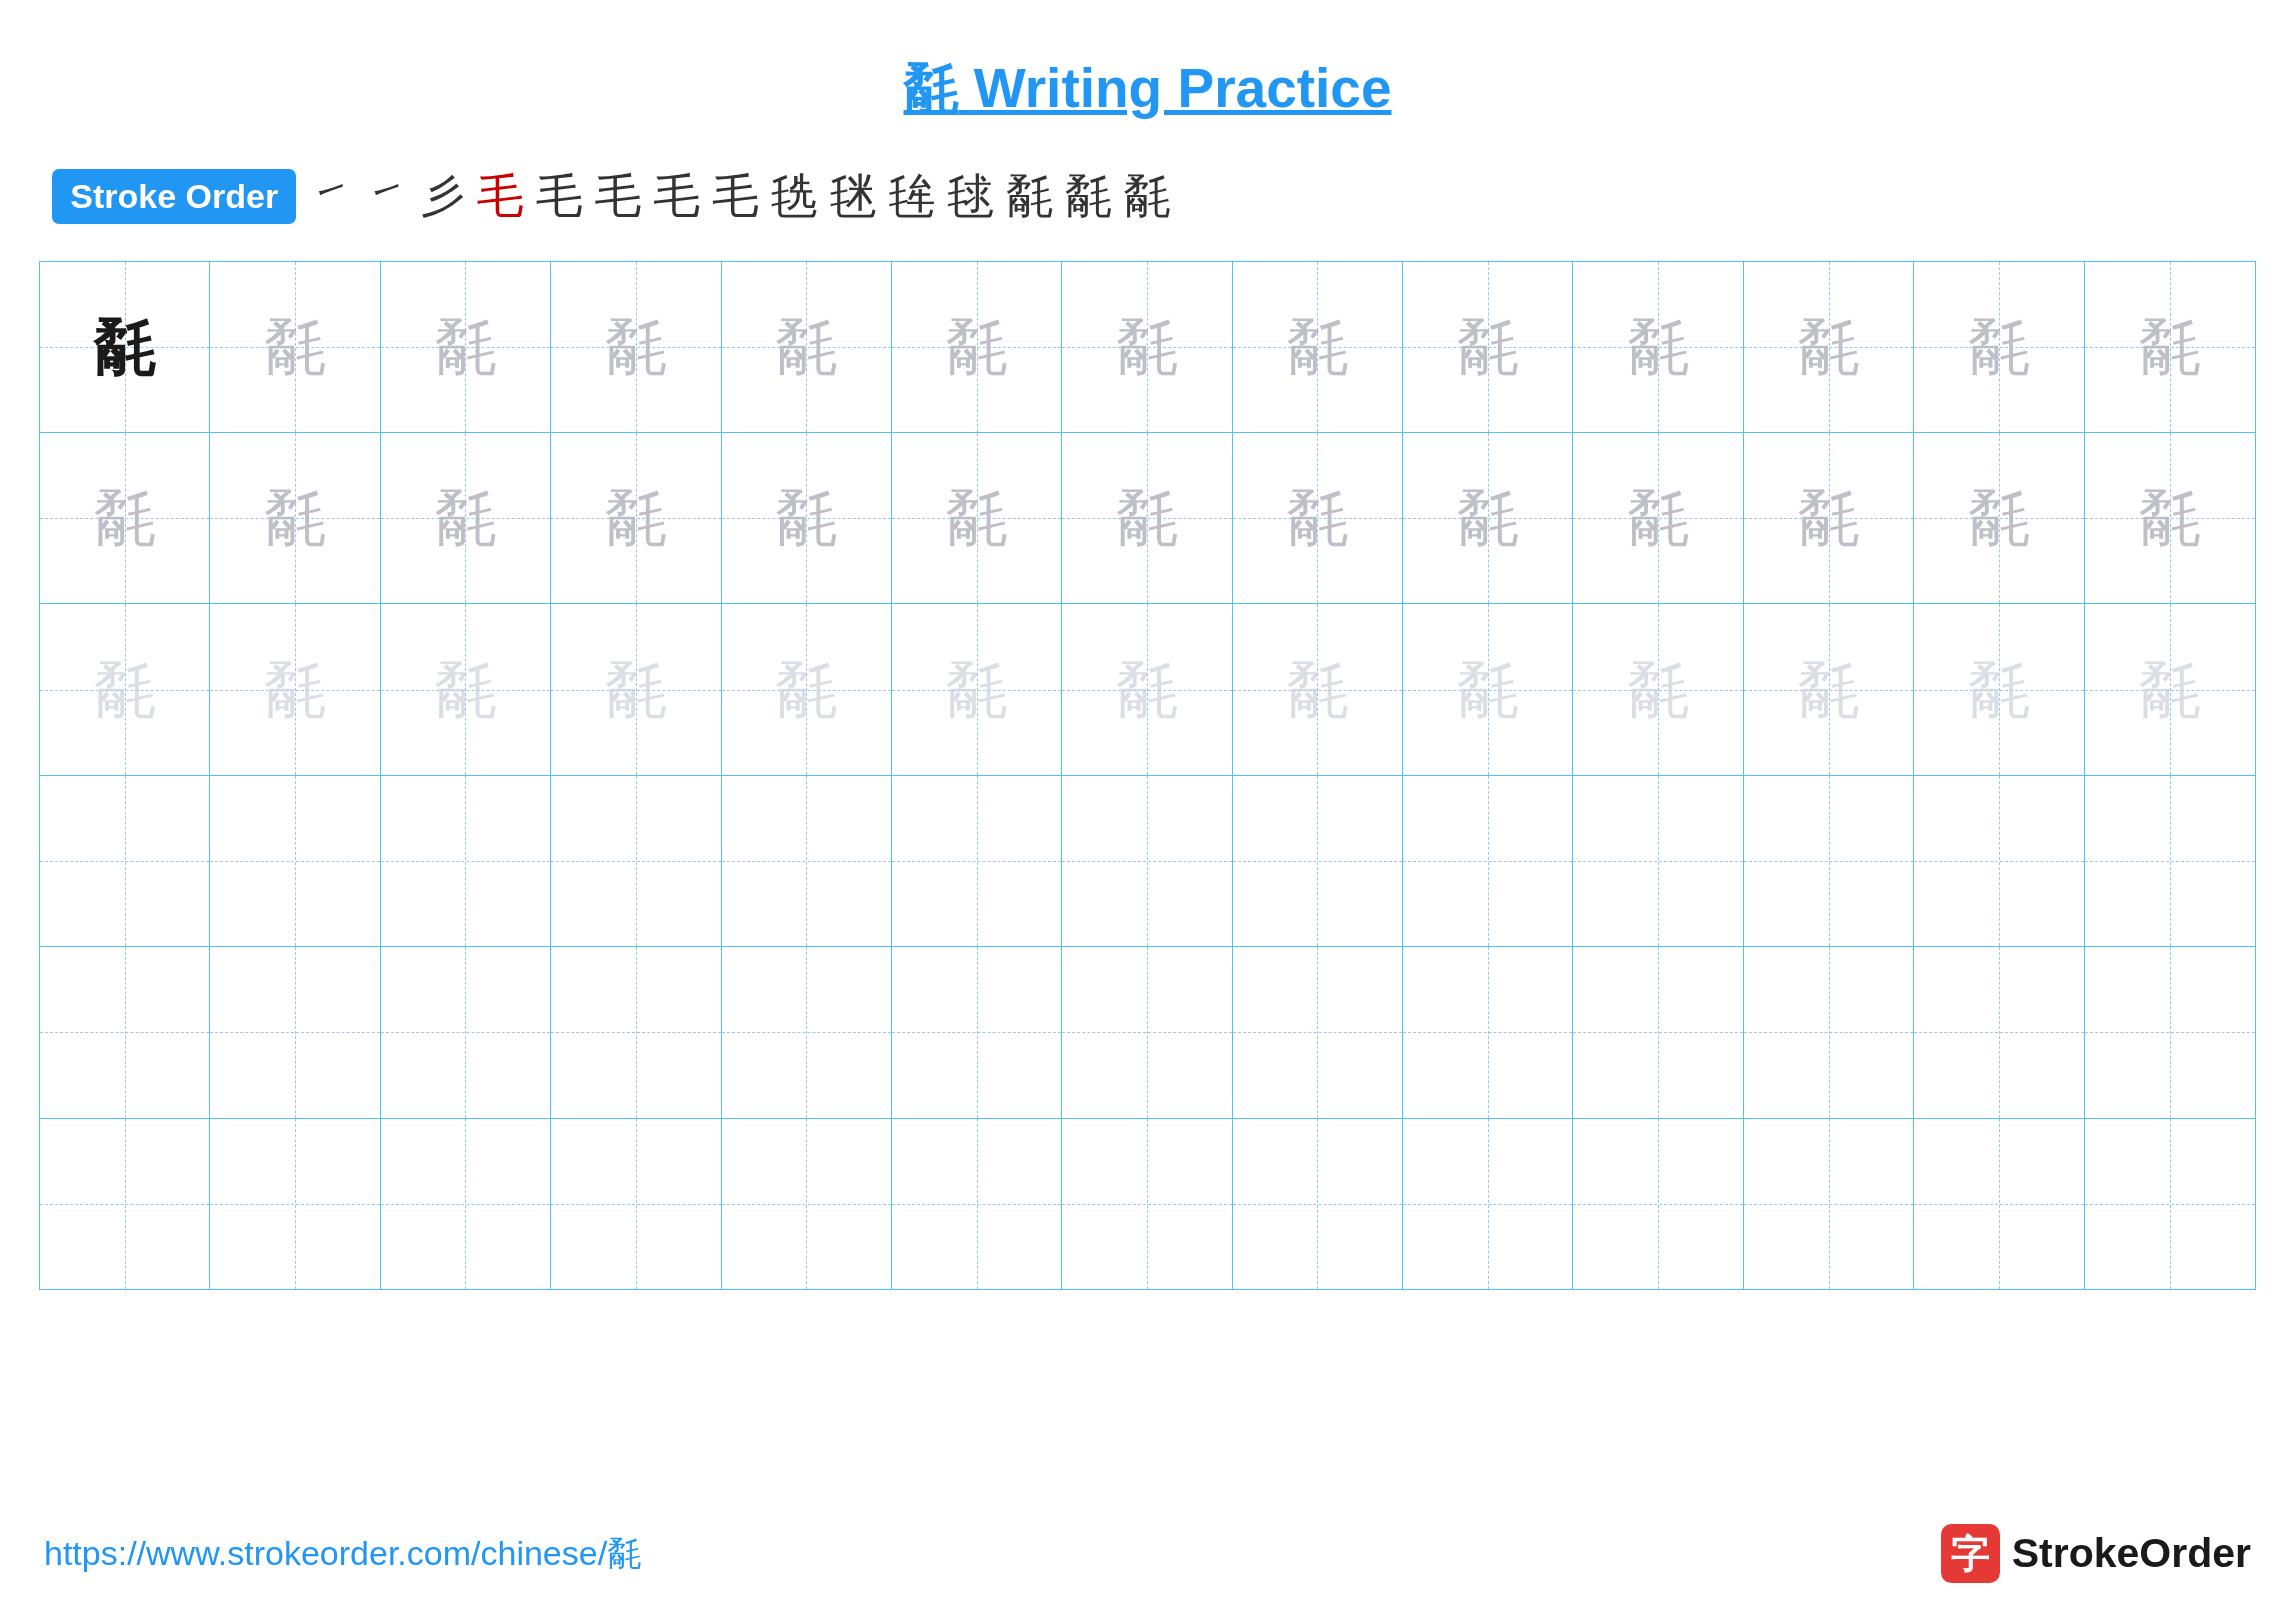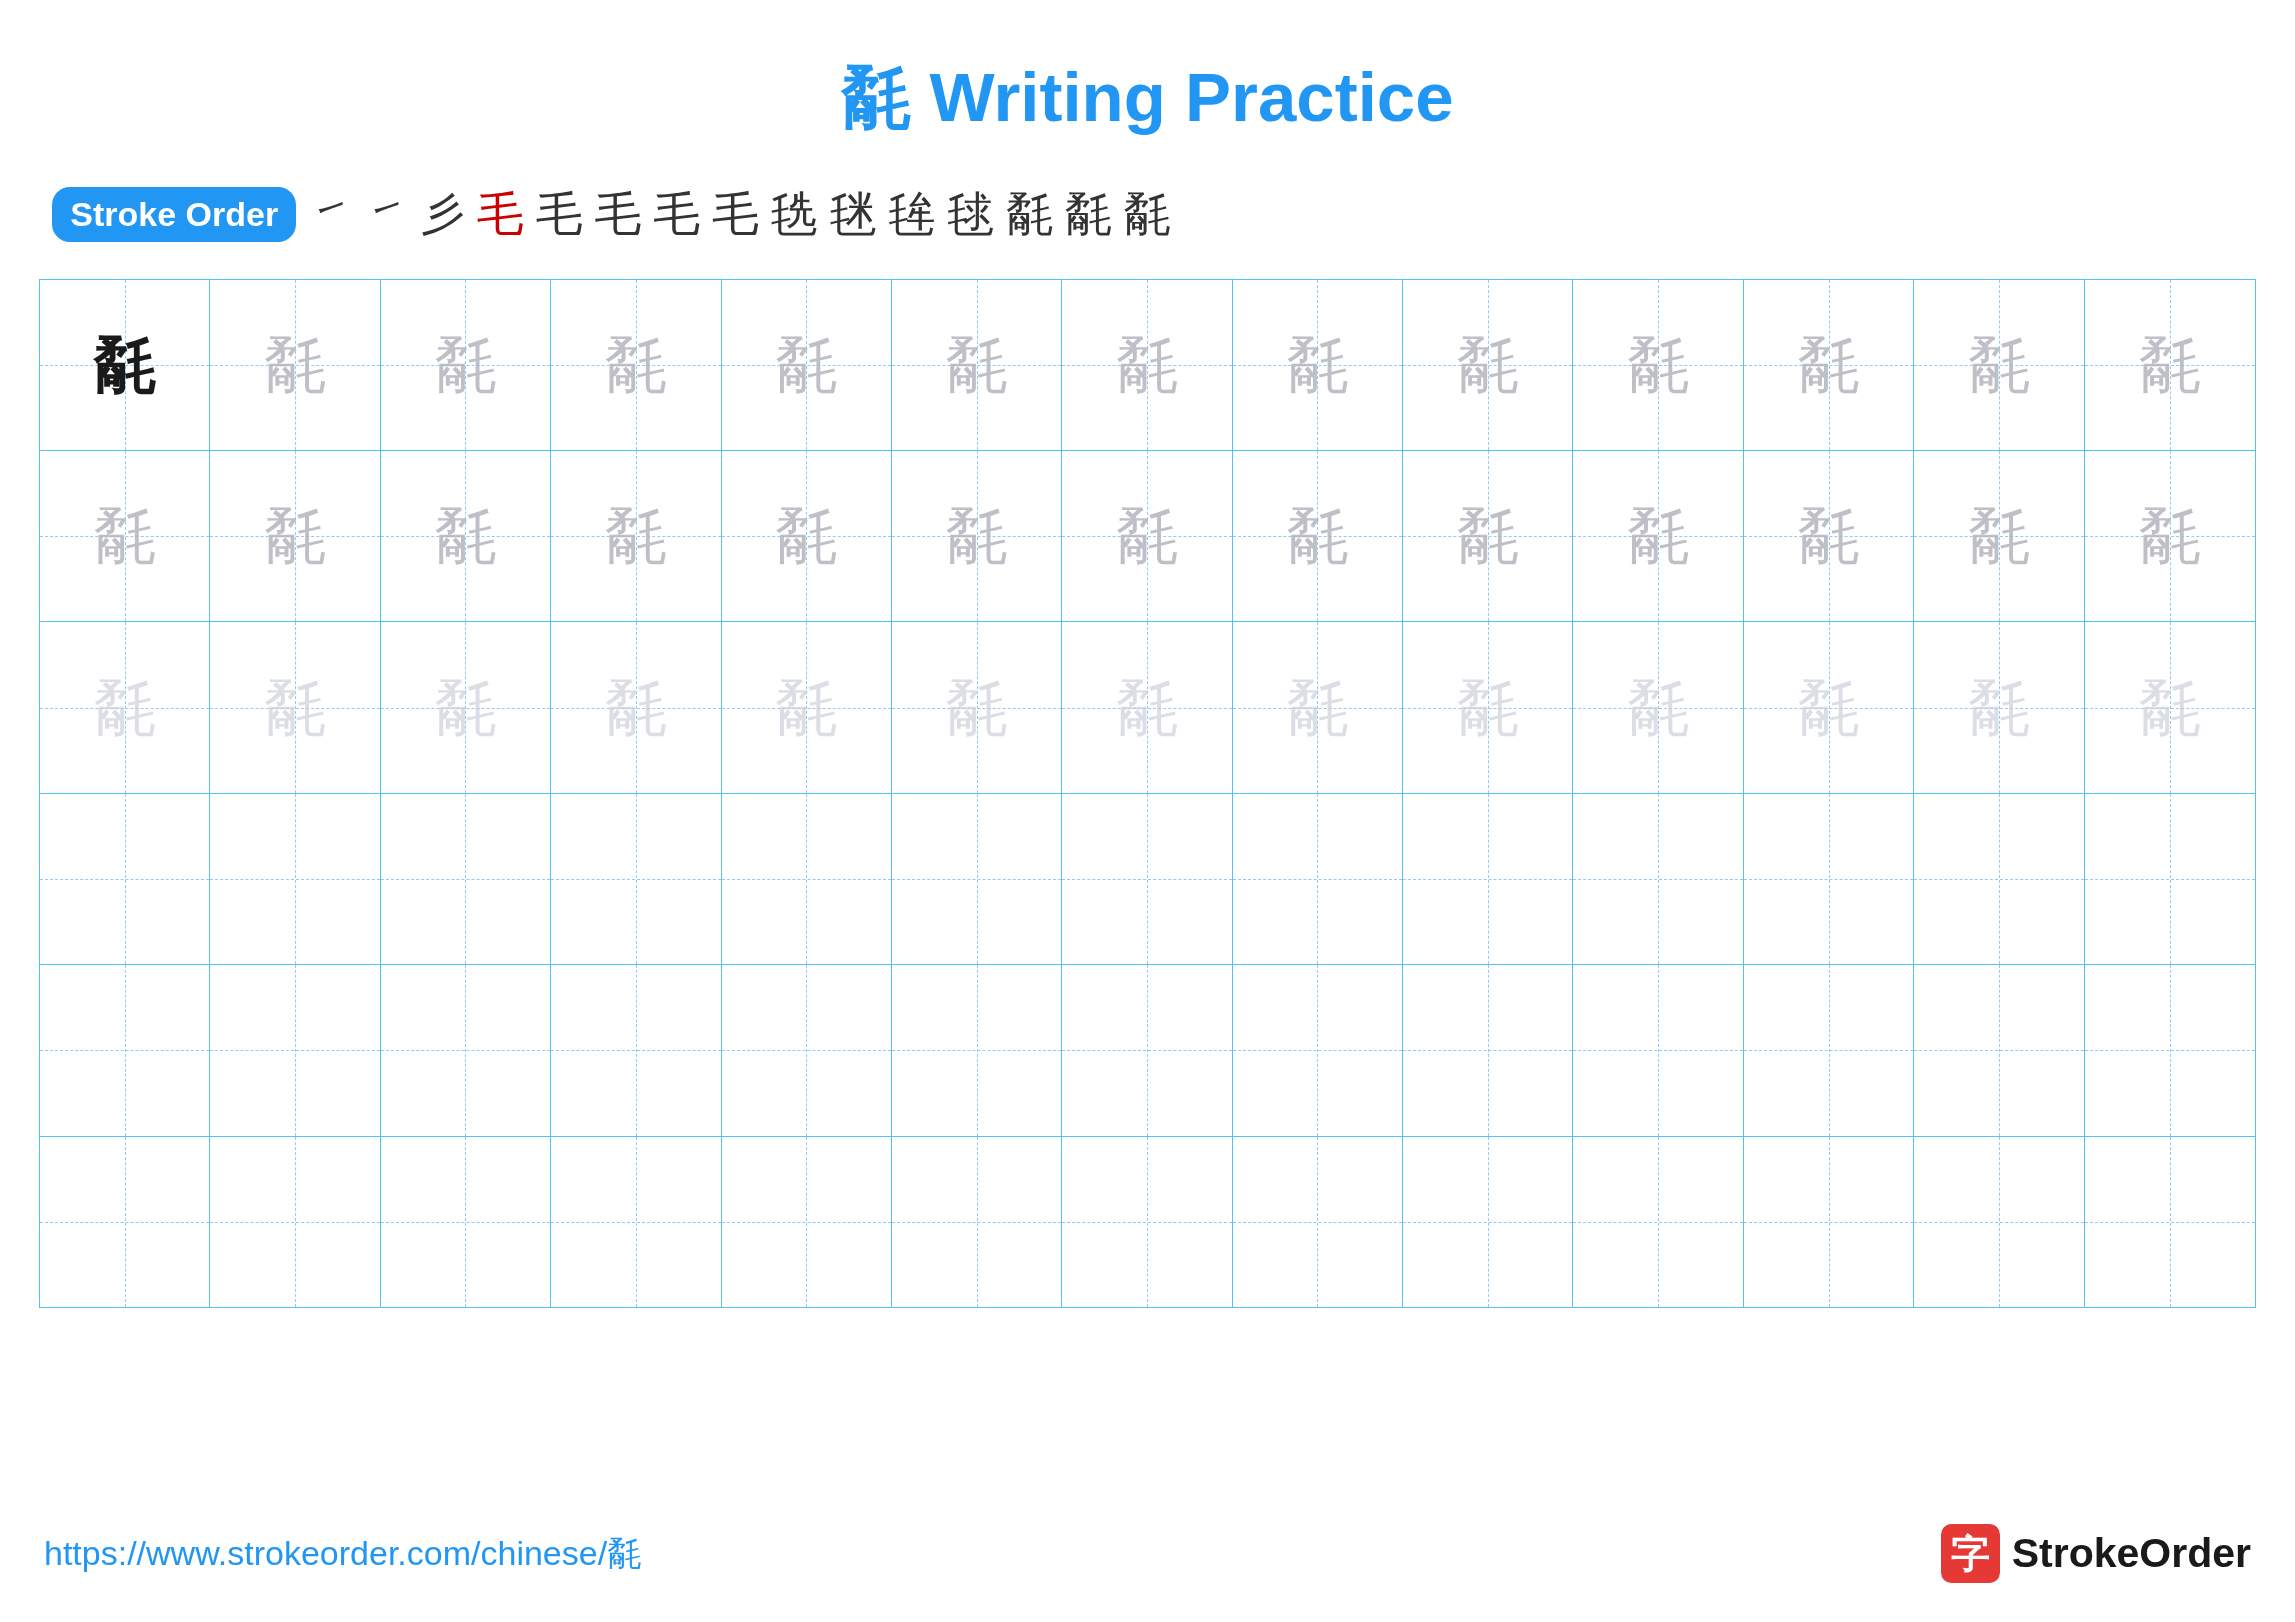--- a/index.html
+++ b/index.html
@@ -12,42 +12,43 @@
       overflow: hidden;
     }
 
     
     .title-section {
       text-align: center;
       padding-top: 52px;
       padding-bottom: 26px;
     }
     .title-text {
-      font-size: 69px;
+      font-size: 55px;
       color: #2196F3;
       font-weight: bold;
+      text-decoration: underline;
     }
     .title-char {
       color: #2196F3;
     }
 
     
     .stroke-order-section {
       display: flex;
       align-items: center;
       padding: 13px 52px 19.6px 52px;
       gap: 13px;
     }
     .stroke-order-badge {
       background: #2196F3;
       color: white;
       font-size: 34px;
       font-weight: bold;
       padding: 7.9px 18.3px;
-      border-radius: 18px;
+      border-radius: 7px;
       white-space: nowrap;
     }
     .stroke-chars {
       display: flex;
       align-items: center;
       gap: 11.8px;
       font-size: 47px;
       flex-wrap: nowrap;
     }
     .stroke-char {

